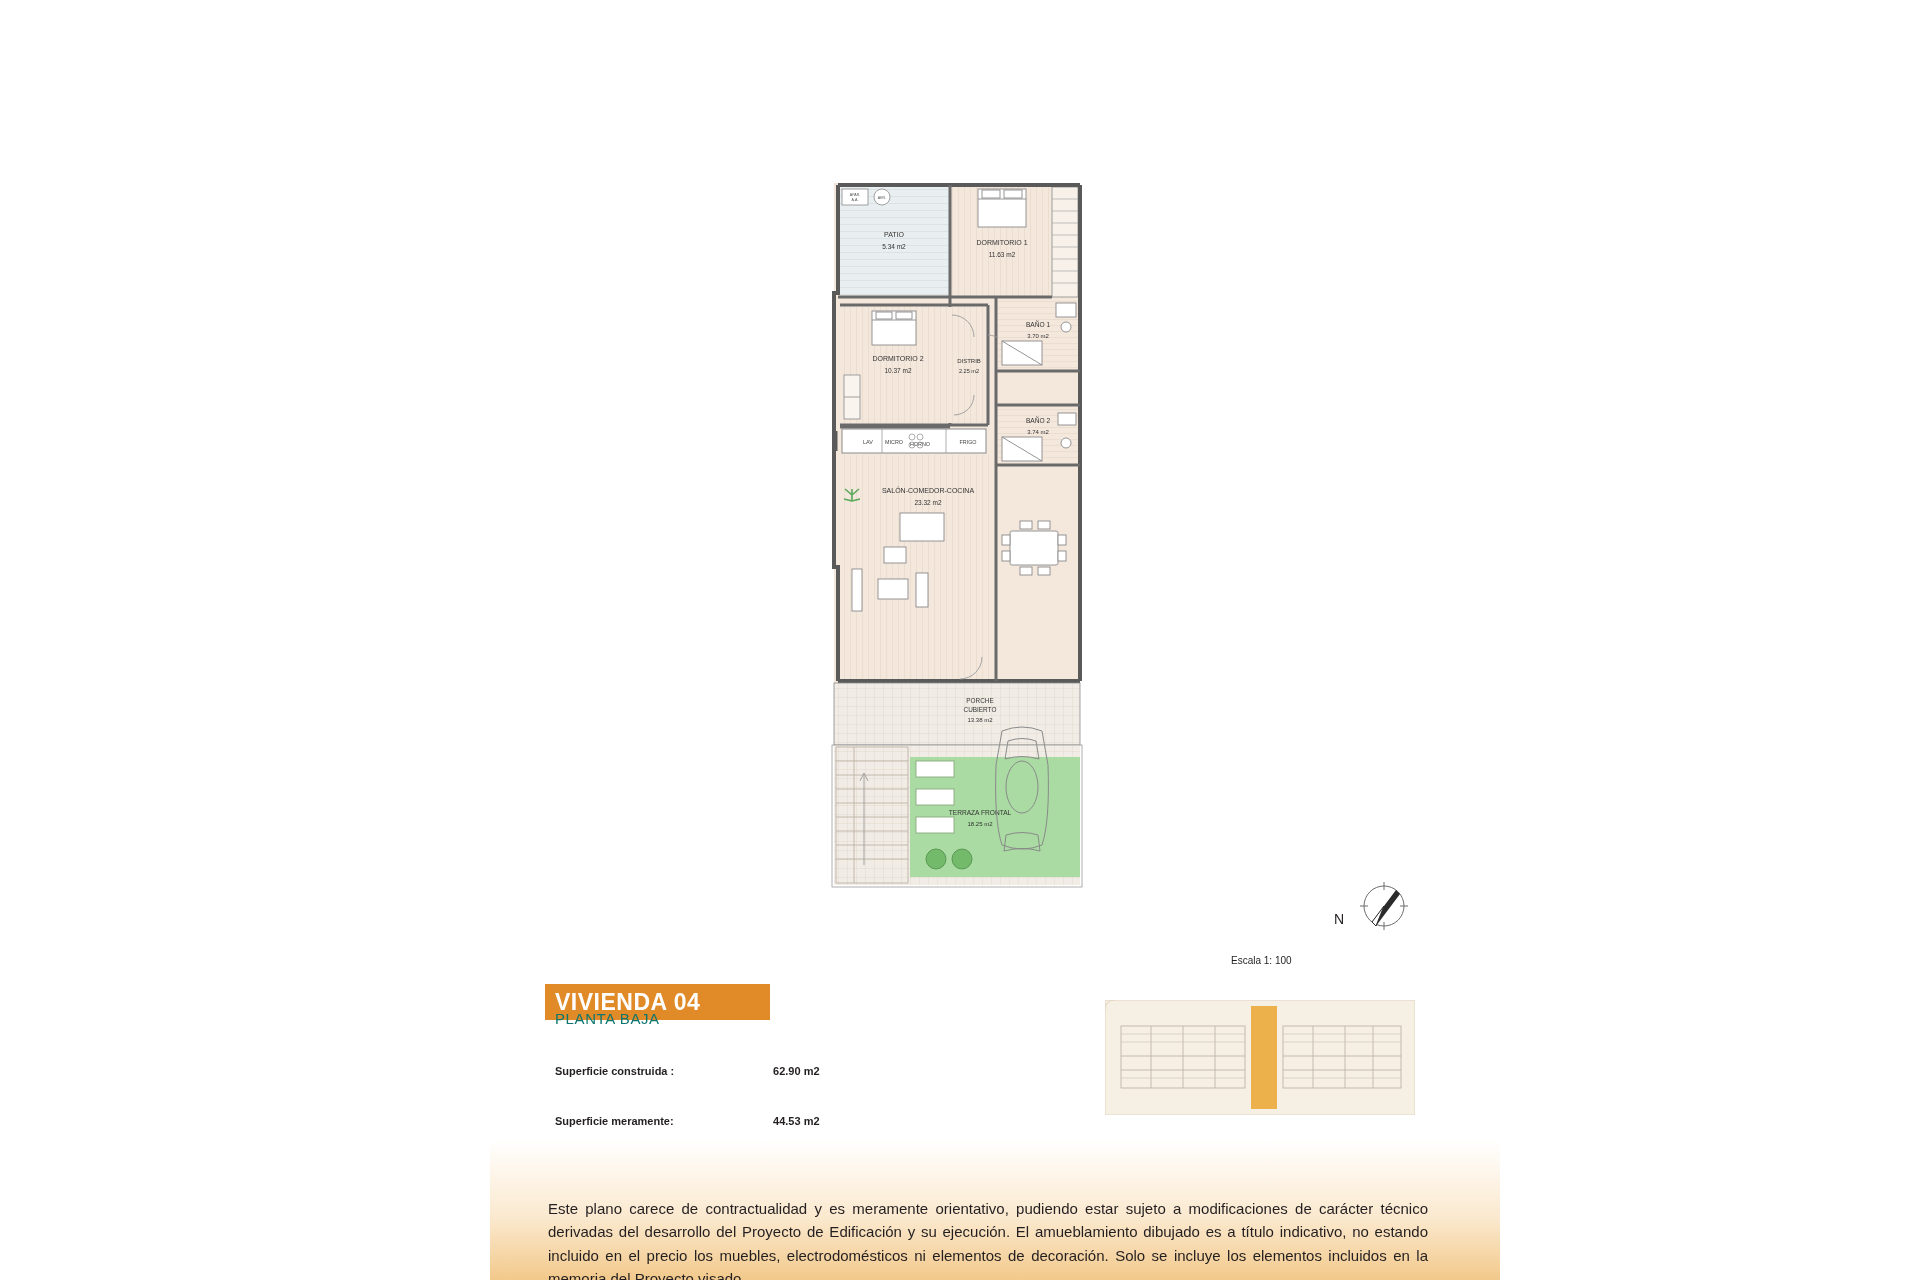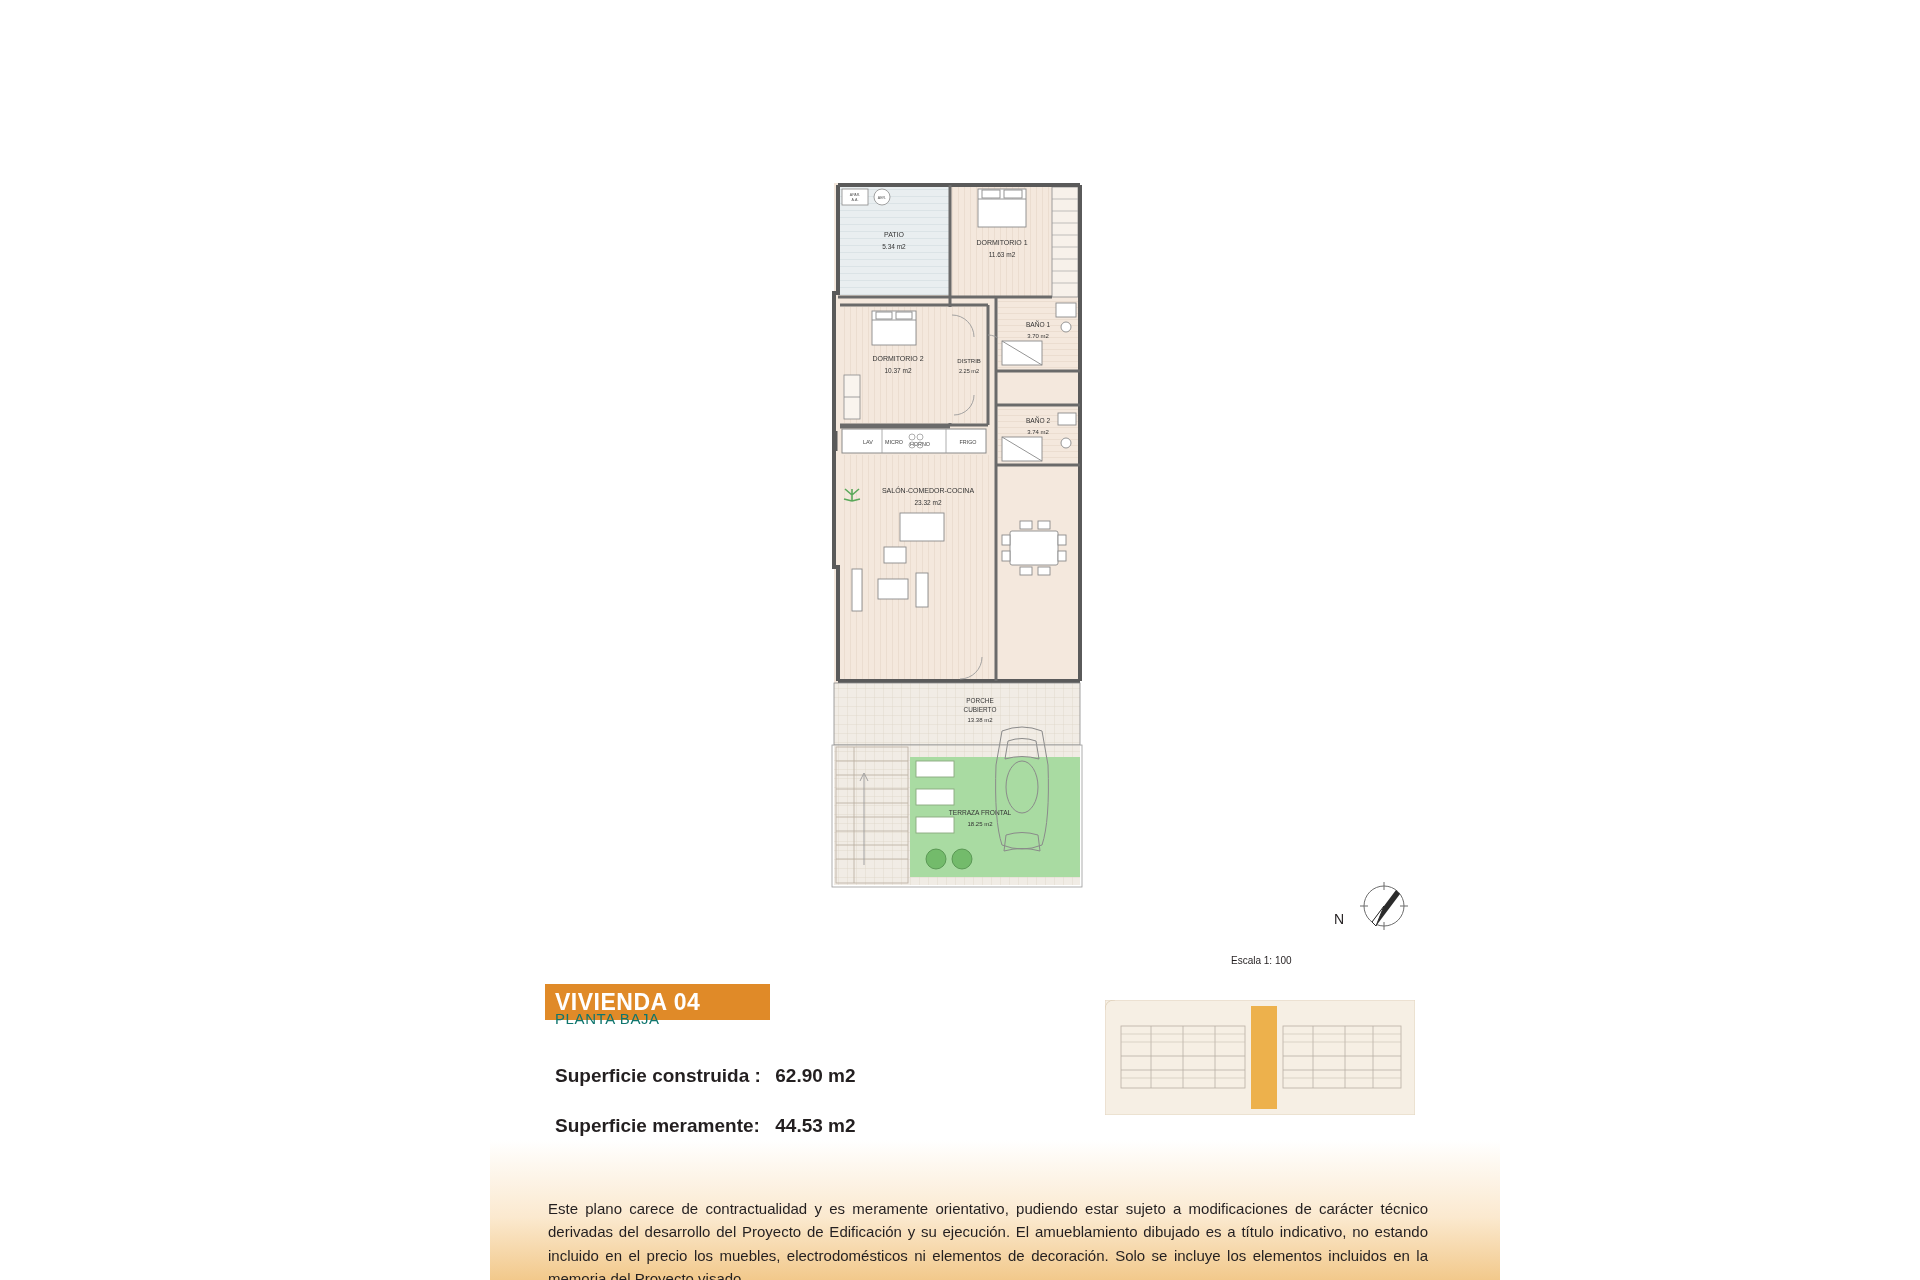--- a/index.html
+++ b/index.html
@@ -73,21 +73,21 @@
     left: 555px;
     top: 1010px;
     font-size: 15px;
     color: #0f766e;
     letter-spacing: 0.6px;
   }
 
   .area-row {
     position: absolute;
     left: 555px;
-    font-size: 19px;
+    font-size: 11px;
     color: #231f20;
     font-weight: bold;
   }
   .area-row .lbl { display: inline-block; width: 215px; }
   .area-row .val { display: inline-block; }
 
   #area-built { top: 1065px; }
   #area-ext   { top: 1115px; }
 
   

